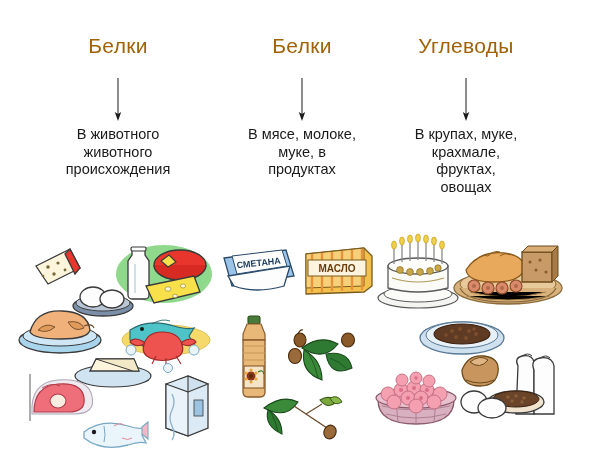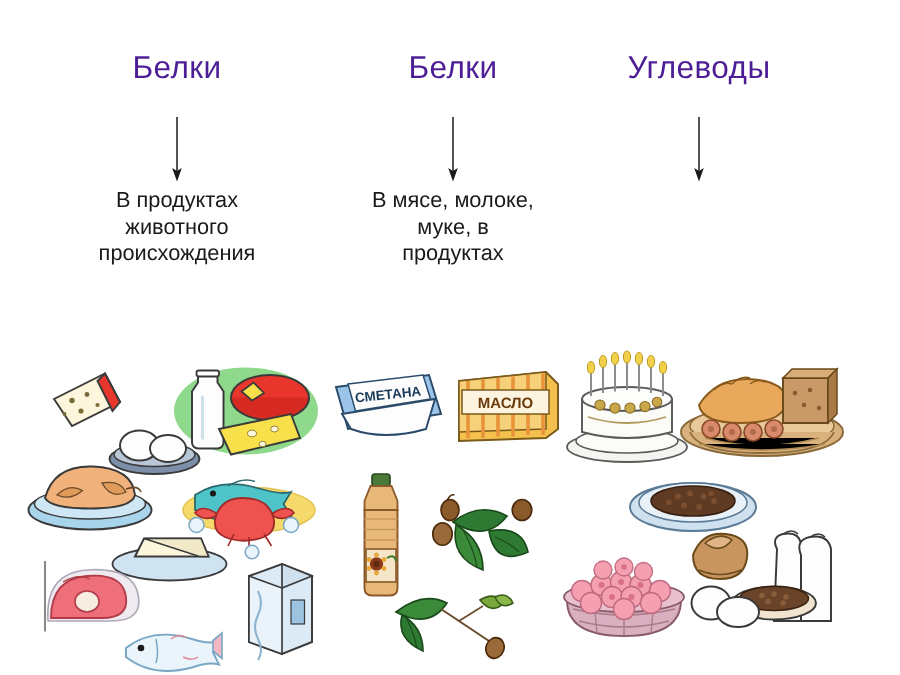--- a/index.html
+++ b/index.html
@@ -33,21 +33,21 @@
 
   .col-title {
     position: absolute;
     top: 34px;
     left: 0;
     width: 200px;
     text-align: center;
     font-size: 21px;
     font-weight: 400;
     letter-spacing: 0.3px;
-    color: #4c1d95;
+    color: #a16207;
     white-space: nowrap;
   }
 
   .arrow {
     position: absolute;
     top: 78px;
     left: 0;
     width: 200px;
     height: 44px;
   }
@@ -84,21 +84,21 @@
     <div class="col-title">Белки</div>
 
     <div class="arrow">
       <svg width="12" height="44" viewBox="0 0 12 44" aria-hidden="true">
         <line x1="6" y1="0" x2="6" y2="36" stroke="#1a1a1a" stroke-width="1"></line>
         <path d="M6 43 L2.8 34 L6 36 L9.2 34 Z" fill="#1a1a1a"></path>
       </svg>
     </div>
 
     <div class="col-desc">
-      <div>В продуктах</div>
+      <div>В животного</div>
       <div>животного</div>
       <div>происхождения</div>
     </div>
 
     <div class="art art-proteins">
       <svg width="200" height="214" viewBox="0 0 200 214" aria-hidden="true">
 
         <ellipse cx="146" cy="38" rx="48" ry="29" fill="#8ed98c"></ellipse>
 
         <g>
@@ -290,20 +290,26 @@
 
     <div class="col-title">Углеводы</div>
 
     <div class="arrow">
       <svg width="12" height="44" viewBox="0 0 12 44" aria-hidden="true">
         <line x1="6" y1="0" x2="6" y2="36" stroke="#1a1a1a" stroke-width="1"></line>
         <path d="M6 43 L2.8 34 L6 36 L9.2 34 Z" fill="#1a1a1a"></path>
       </svg>
     </div>
 
+    <div class="col-desc">
+      <div>В крупах, муке,</div>
+      <div>крахмале,</div>
+      <div>фруктах,</div>
+      <div>овощах</div>
+    </div>
 
     <div class="art art-carbs">
       <svg width="200" height="220" viewBox="0 0 200 220" aria-hidden="true">
 
         <g>
           <ellipse cx="52" cy="68" rx="40" ry="10" fill="#f4f4f0" stroke="#5a5a5a" stroke-width="1.2"></ellipse>
           <ellipse cx="52" cy="64" rx="34" ry="8" fill="#fbfbf8" stroke="#5a5a5a" stroke-width="1"></ellipse>
           <path d="M22 36 h60 v22 q-30 8 -60 0 z" fill="#fbfbf8" stroke="#5a5a5a" stroke-width="1.3"></path>
           <ellipse cx="52" cy="36" rx="30" ry="8" fill="#fdfdfb" stroke="#5a5a5a" stroke-width="1.3"></ellipse>
           <g fill="#c8a84a" stroke="#8a6a20" stroke-width="0.7">

